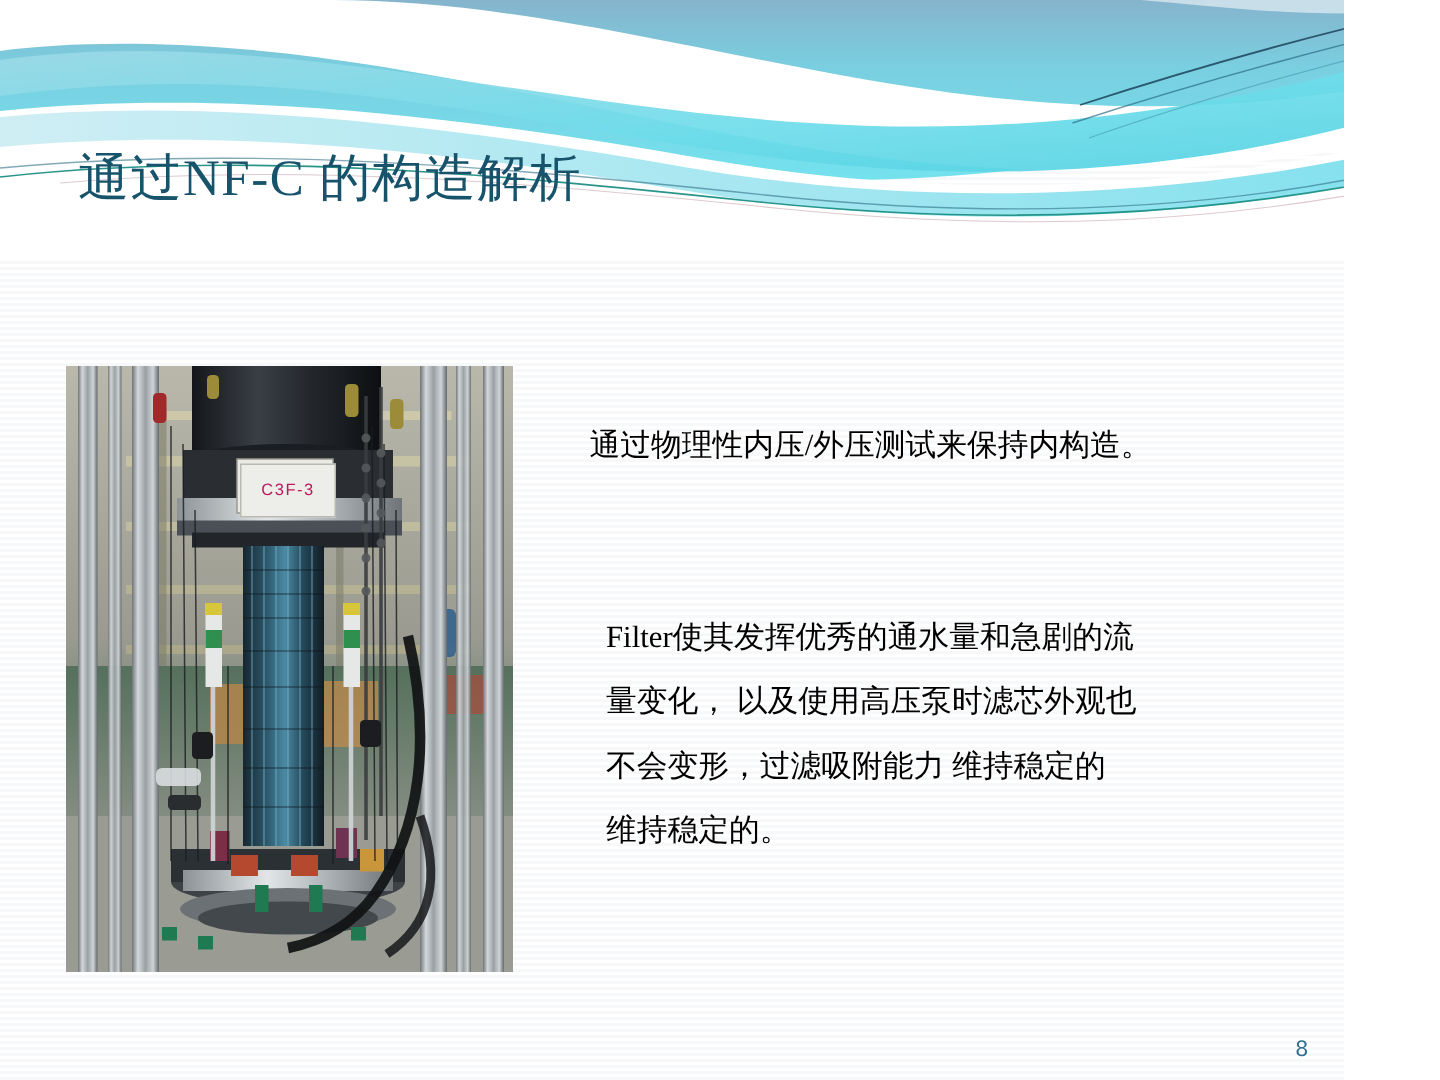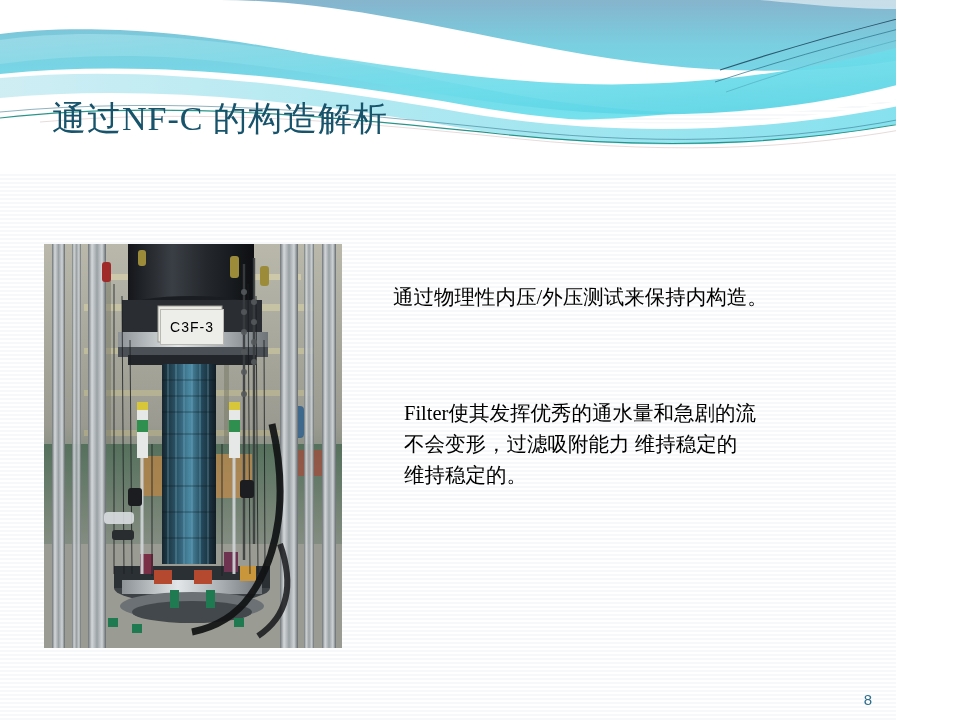--- a/index.html
+++ b/index.html
@@ -57,23 +57,23 @@
   }
   .photo svg { display: block; }
   .photo-label {
     position: absolute;
     left: 116px;
     top: 65px;
     width: 62px;
     height: 34px;
     background: #ededea;
     border: 1px solid #b9b9b2;
-    color: #000000;
+    color: #be185d;
     font-family: "Liberation Sans", sans-serif;
-    font-size: 14px;
+    font-size: 11px;
     letter-spacing: 1px;
     display: flex;
     align-items: center;
     justify-content: center;
   }
   
   .body-block {
     position: absolute;
     color: #000000;
     font-family: "Liberation Serif", "DejaVu Serif", serif;
@@ -83,21 +83,21 @@
   }
   .block-1 { left: 393px; top: 282px; }
   .block-2 { left: 393px; top: 398px; }
   .bullet {
     display: inline-block;
     width: 24px;
     color: #000;
     font-size: 18px;
   }
   .ln { display: block; }
-  .indent-1 { padding-left: 11px; }
+  .indent-1 { padding-left: 11px; margin-top: 12px; }
   .slide-number {
     position: absolute;
     right: 24px;
     bottom: 12px;
     color: #2e6f8e;
     font-family: "Liberation Sans", sans-serif;
     font-size: 15px;
   }
 </style>
 </head>
@@ -338,19 +338,20 @@
 
     <div class="photo-label">C3F-3</div>
   </div>
 
   <div class="body-block block-1">
     <span class="ln">通过物理性内压/外压测试来保持内构造。</span>
   </div>
 
   <div class="body-block block-2">
     <span class="ln indent-1">Filter使其发挥优秀的通水量和急剧的流</span>
+    <span class="ln indent-1">量变化， 以及使用高压泵时滤芯外观也</span>
     <span class="ln indent-1">不会变形，过滤吸附能力 维持稳定的</span>
     <span class="ln indent-1">维持稳定的。</span>
   </div>
 
   <div class="slide-number">8</div>
 
 </div>
 
 </body></html>

